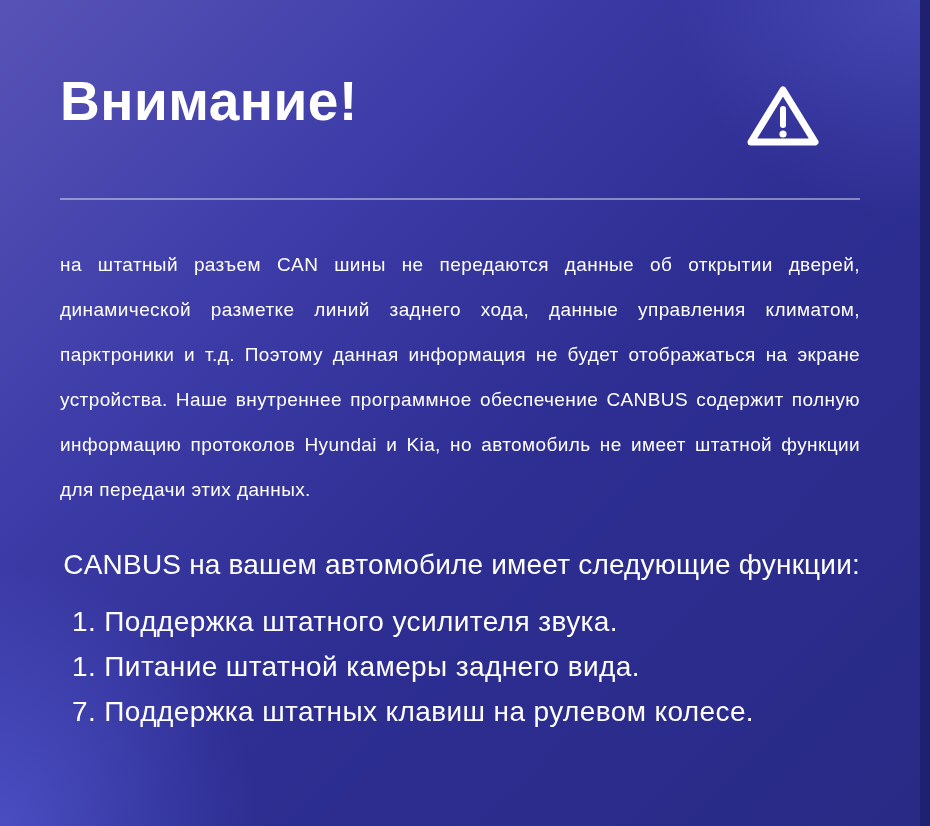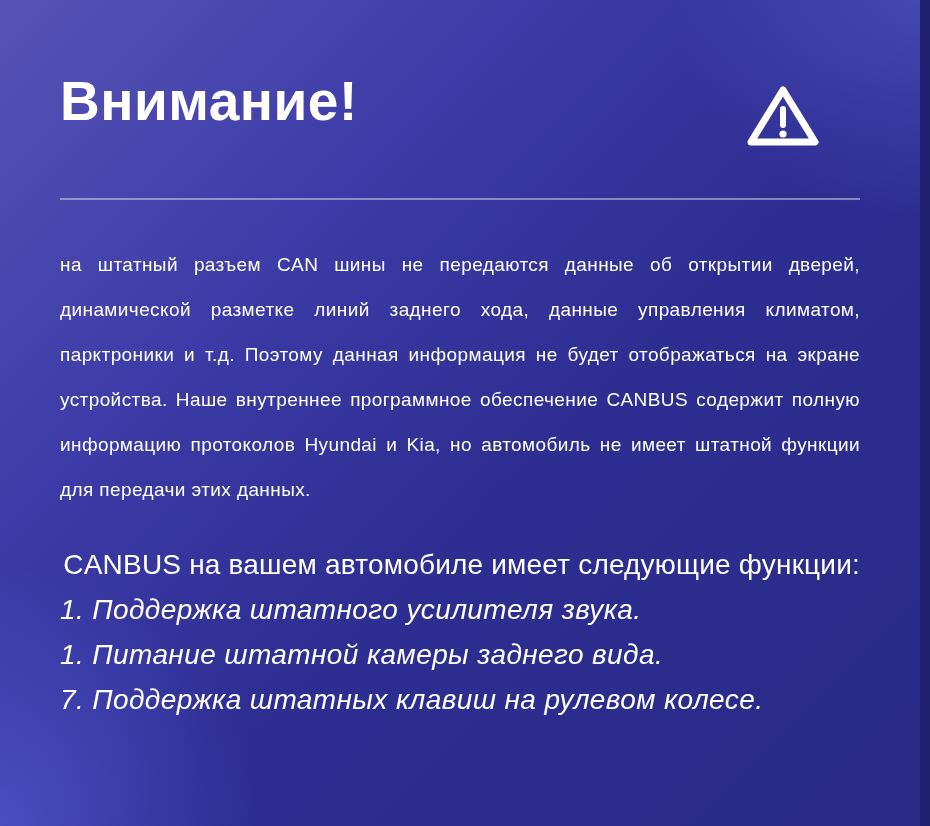--- a/index.html
+++ b/index.html
@@ -53,24 +53,23 @@
     text-align: justify;
   }
   .list-intro {
     margin: 30px 0 0 0;
     font-size: 28px;
     line-height: 45px;
     letter-spacing: 0.2px;
     text-align: right;
   }
   .feature-list {
-    margin: 0;
+    margin: 12px;
     padding: 0;
     list-style: none;
-    font-style: italic;
   }
   .feature-list li {
     font-size: 28px;
     line-height: 45px;
     letter-spacing: 0.4px;
   }
 </style>
 </head>
 <body>
 

